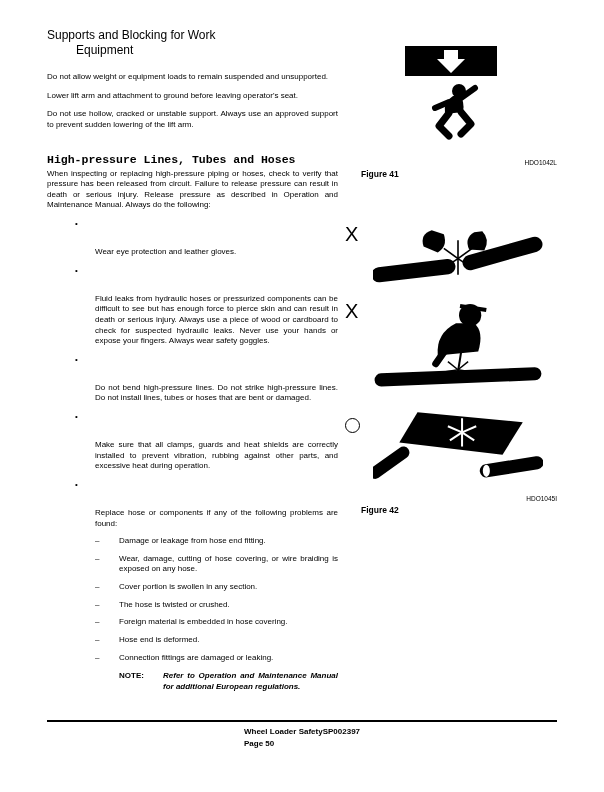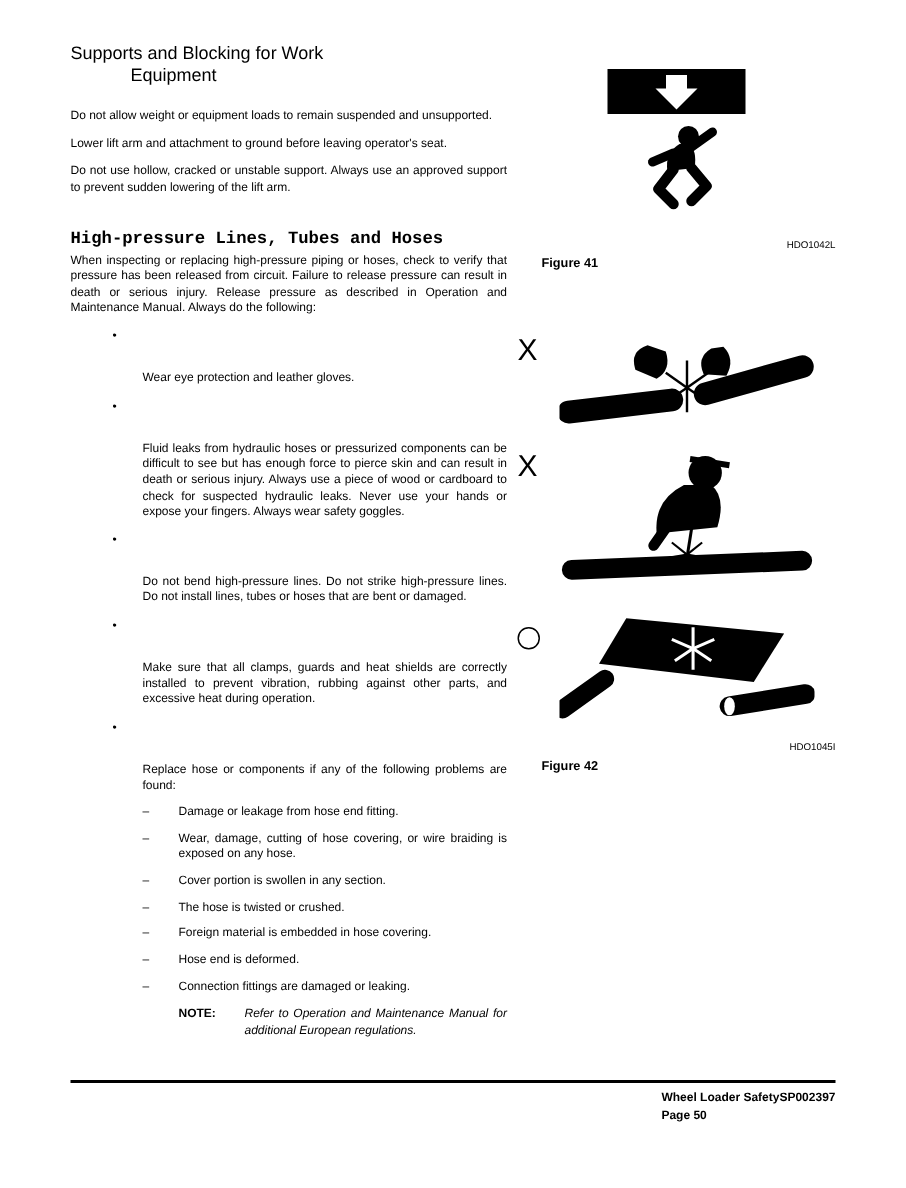--- a/index.html
+++ b/index.html
@@ -10,56 +10,56 @@
     font-family:"Liberation Sans", sans-serif;
     position:relative;
     overflow:hidden;
   }
   .page { position:absolute; inset:0; }
 
   
   .col-left { position:absolute; left:47px; top:28px; width:291px; }
 
   .h1 { font-size:12px; font-weight:normal; line-height:1.25; }
-  .h1 .indent { margin-left:40px; }
+  .h1 .indent { margin-left:29px; }
   .h2 { font-size:11.5px; font-weight:bold; margin-top:22px; margin-bottom:3px;font-family:Liberation Mono, monospace; }
 
   .body-p { font-size:8px; line-height:1.33; text-align:justify; margin-top:8px; }
   .intro { margin-top:0; }
 
   .bullet-row { display:flex; margin-top:8px; }
   .bullet-row .bmark { width:20px; margin-left:28px; font-size:8px; line-height:1.33; flex:none; }
   .bullet-row .btext { width:243px; font-size:8px; line-height:1.33; text-align:justify;margin-top:28px; }
 
   .dash-row { display:flex; margin-top:7px; }
   .dash-row .dmark { width:24px; margin-left:48px; font-size:8px; line-height:1.33; flex:none; }
   .dash-row .dtext { width:219px; font-size:8px; line-height:1.33; text-align:justify; }
 
   .note-row { display:flex; margin-top:8px; }
   .note-row .nlabel { width:44px; margin-left:72px; font-size:8px; font-weight:bold; line-height:1.33; flex:none; }
-  .note-row .ntext { width:175px; font-size:8px; font-style:italic; line-height:1.33; text-align:justify; }
+  .note-row .ntext { width:175px; font-size:8px; font-style:italic; line-height:1.33; text-align:justify;font-weight:bold; }
 
   
   .fig41 { position:absolute; left:345px; top:46px; width:212px; }
   .fig41 .imgwrap { width:96px; margin:0 auto; }
   .fig-code { font-size:6.5px; text-align:right; margin-top:5px; color:#000; }
   .fig-caption { font-size:8.5px; font-weight:bold; margin-top:3px;padding-left:16px; }
 
   .fig42 { position:absolute; left:345px; top:222px; width:212px; }
   .fig-row { display:flex; align-items:flex-start; margin-bottom:14px; }
   .markcol { width:28px; flex:none; padding-top:2px; }
   .xmark { font-size:20px; line-height:1; font-weight:400; }
   .circle-mark { width:15px; height:15px; border:1.7px solid #000; border-radius:50%; margin-top:10px; }
   .fig-row svg { flex:none; }
 
   
   .footer {
     position:absolute; left:47px; top:720px; width:510px;
     border-top:2px solid #000; padding-top:4px;
-    display:flex; justify-content:flex-end;
+    display:flex; justify-content:center;
     font-size:8px; font-weight:bold; line-height:1.5;
   }
 </style>
 </head>
 <body>
 
 <div class="page">
 
   <div class="col-left">
 

